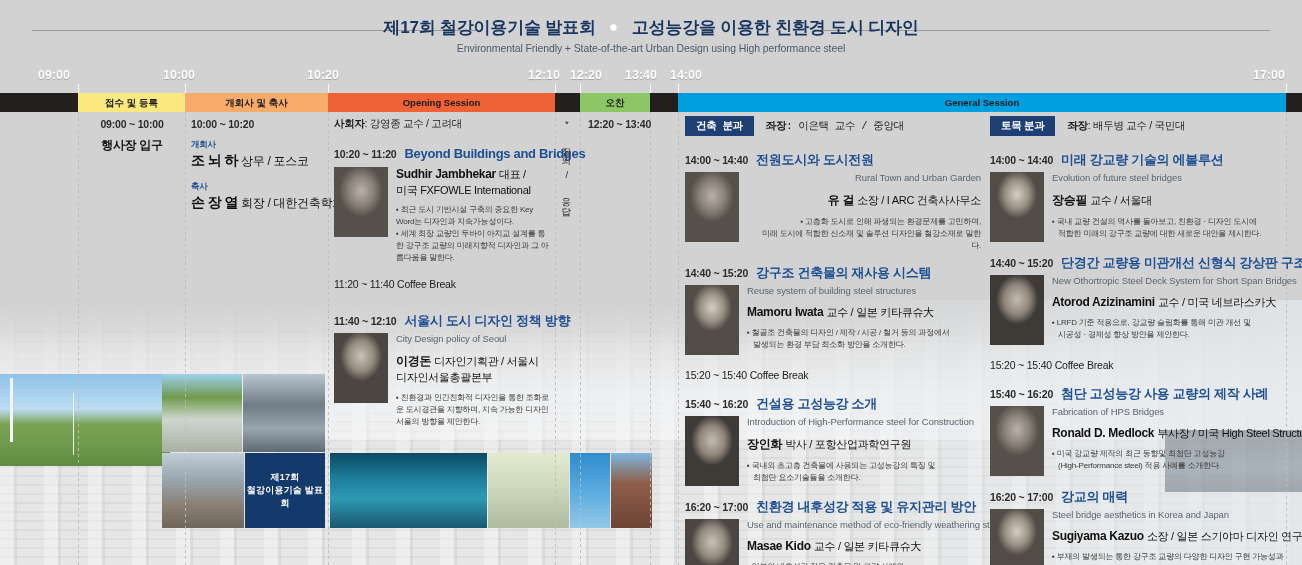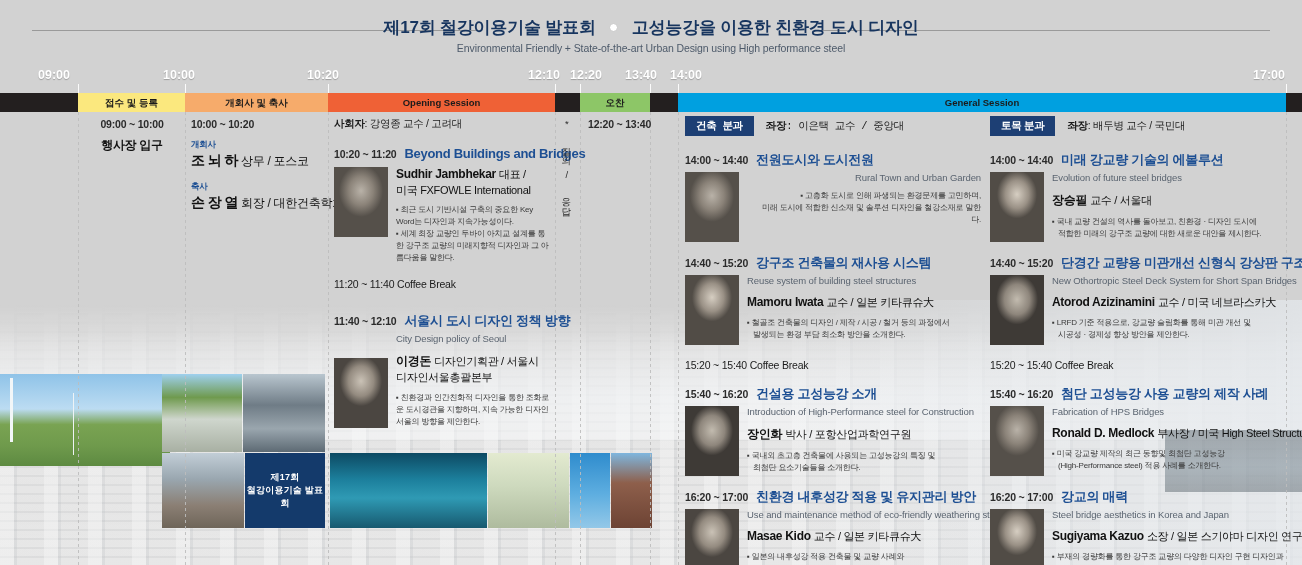--- a/index.html
+++ b/index.html
@@ -311,21 +311,21 @@
       </div>
     </div>
 
     <div class="t-break" style="margin-top:14px;">11:20 ~ 11:40   Coffee Break</div>
 
     <div style="margin-top:22px;">
       <div style="display:flex; gap:8px; align-items:baseline;">
         <div class="t-time">11:40 ~ 12:10</div>
         <div class="t-ko">서울시 도시 디자인 정책 방향</div>
       </div>
-      <div class="talk" style="margin-top:3px;align-items:flex-end;">
+      <div class="talk" style="margin-top:3px;">
         <div class="photo d2"></div>
         <div class="talk-body">
           <div class="t-en">City Design policy of Seoul</div>
           <div class="t-name" style="margin-top:9px; white-space:normal;">
             <span>이경돈</span>
             <span class="reg">디자인기획관 / 서울시 디자인서울총괄본부</span>
           </div>
           <div class="t-bul" style="margin-top:7px;">
             <div>▪ <span>친환경과 인간친화적 디자인을 통한 조화로운 도시경관을 지향하며, 지속 가능한 디자인 서울의 방향을 제안한다.</span></div>
           </div>
@@ -351,20 +351,24 @@
 
     <div style="margin-top:15px;">
       <div style="display:flex; gap:8px; align-items:baseline;">
         <div class="t-time">14:00 ~ 14:40</div>
         <div class="t-ko">전원도시와 도시전원</div>
       </div>
       <div class="talk" style="margin-top:3px;text-align:right;">
         <div class="photo"></div>
         <div class="talk-body">
           <div class="t-en">Rural Town and Urban Garden</div>
+          <div class="t-name" style="margin-top:9px;">
+            <span>유 걸</span>
+            <span class="reg">소장 / I ARC 건축사사무소</span>
+          </div>
           <div class="t-bul" style="margin-top:7px;">
             <div>▪ <span>고층화 도시로 인해 파생되는 환경문제를 고민하며,</span></div>
             <div style="padding-left:6px;"><span>미래 도시에 적합한 신소재 및 솔루션 디자인을 철강소재로 말한다.</span></div>
           </div>
         </div>
       </div>
     </div>
 
     <div style="margin-top:12px;">
       <div style="display:flex; gap:8px; align-items:baseline;">
@@ -513,21 +517,21 @@
       </div>
       <div class="talk" style="margin-top:3px;">
         <div class="photo d3"></div>
         <div class="talk-body">
           <div class="t-en">Steel bridge aesthetics in Korea and Japan</div>
           <div class="t-name" style="margin-top:9px;">
             <span>Sugiyama Kazuo</span>
             <span class="reg">소장 / 일본 스기야마 디자인 연구소</span>
           </div>
           <div class="t-bul" style="margin-top:7px;">
-            <div>▪ <span>부재의 경량화를 통한 강구조 교량의 다양한 디자인 구현 디자인과</span></div>
+            <div>▪ <span>부재의 발생되는 통한 강구조 교량의 다양한 디자인 구현 가능성과</span></div>
             <div style="padding-left:6px;"><span>강교량 고유의 특징 및 미학경관설계을 말한다.</span></div>
           </div>
         </div>
       </div>
     </div>
   </div>
 
 </div>
 
 </body></html>

